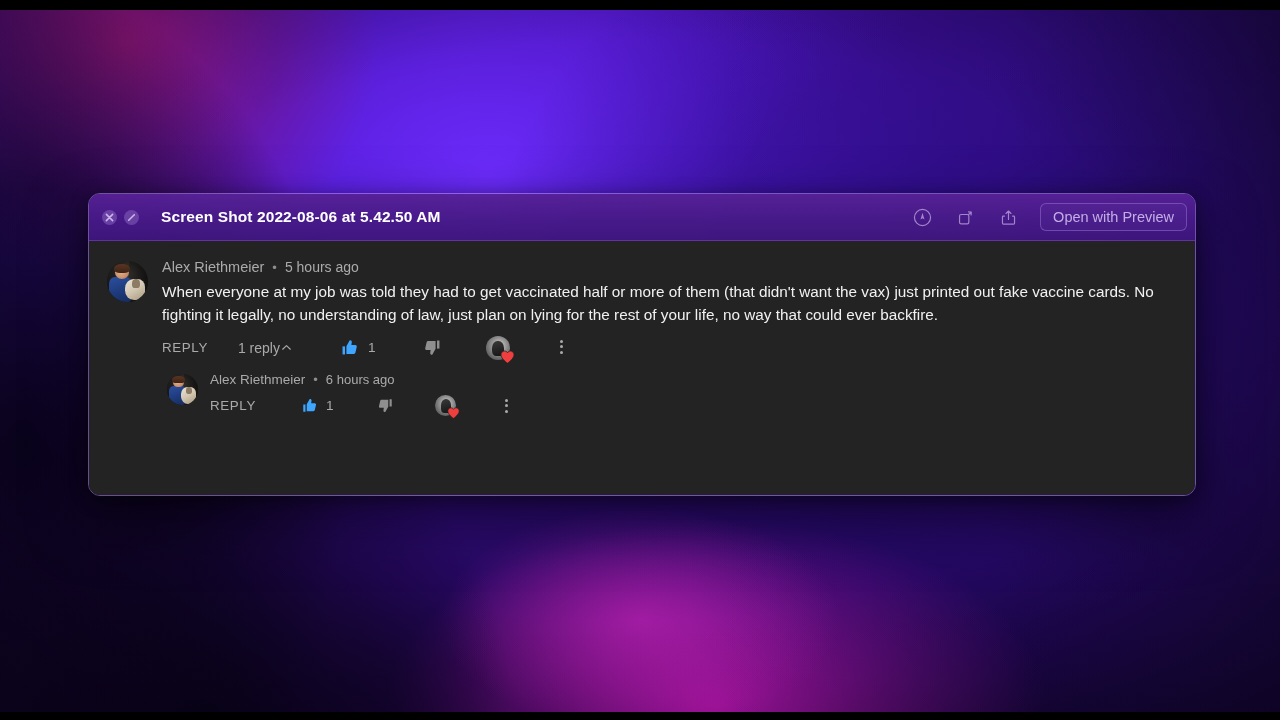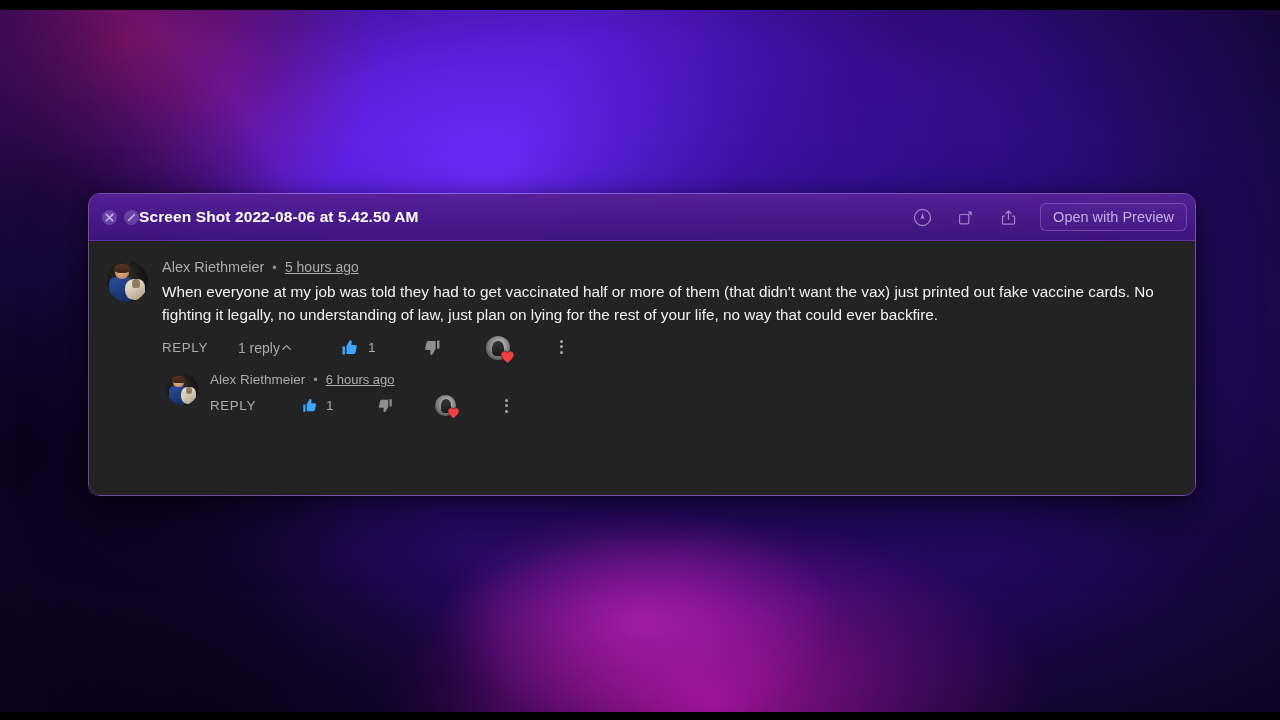--- a/index.html
+++ b/index.html
@@ -122,20 +122,21 @@
   .tl-group { display:flex; gap:7px; align-items:center; }
   .tl-btn {
     width:15px; height:15px; border-radius:50%;
     background:rgba(156,120,206,0.42);
     display:flex; align-items:center; justify-content:center;
     cursor:default;
   }
   .tl-btn svg { display:block; }
 
   #ql-title {
+    margin-left:22px;
     color:#ffffff;
     font-size:15.5px;
     font-weight:bold;
     letter-spacing:0.1px;
     white-space:nowrap;
   }
 
   .tb-right {
     margin-left:auto;
     display:flex; align-items:center; gap:5px;
@@ -219,21 +220,21 @@
     position:absolute; left:62%; top:44%; width:18%; height:22%;
     border-radius:50% 50% 40% 40%;
     background:#8d7c63;
   }
 
   .cbody { flex:1 1 auto; min-width:0; }
 
   .cmeta { display:flex; align-items:flex-end; gap:8px; margin-bottom:5px; }
   .cauthor { color:#aaaaaa; font-size:14.5px; }
   .cdot { color:#8d8d8d; font-size:13px; }
-  .ctime { color:#aaaaaa; font-size:14px;text-decoration:underline; }
+  .ctime { color:#aaaaaa; font-size:14px; }
   .comment.reply .cauthor { font-size:13.5px; }
   .comment.reply .ctime { font-size:13px; }
 
   .ctext {
     color:#f1f1f1;
     font-size:15.3px;
     line-height:1.53;
     word-wrap:break-word;
   }
   .comment.reply .ctext { font-size:14.6px; line-height:1.5; }

